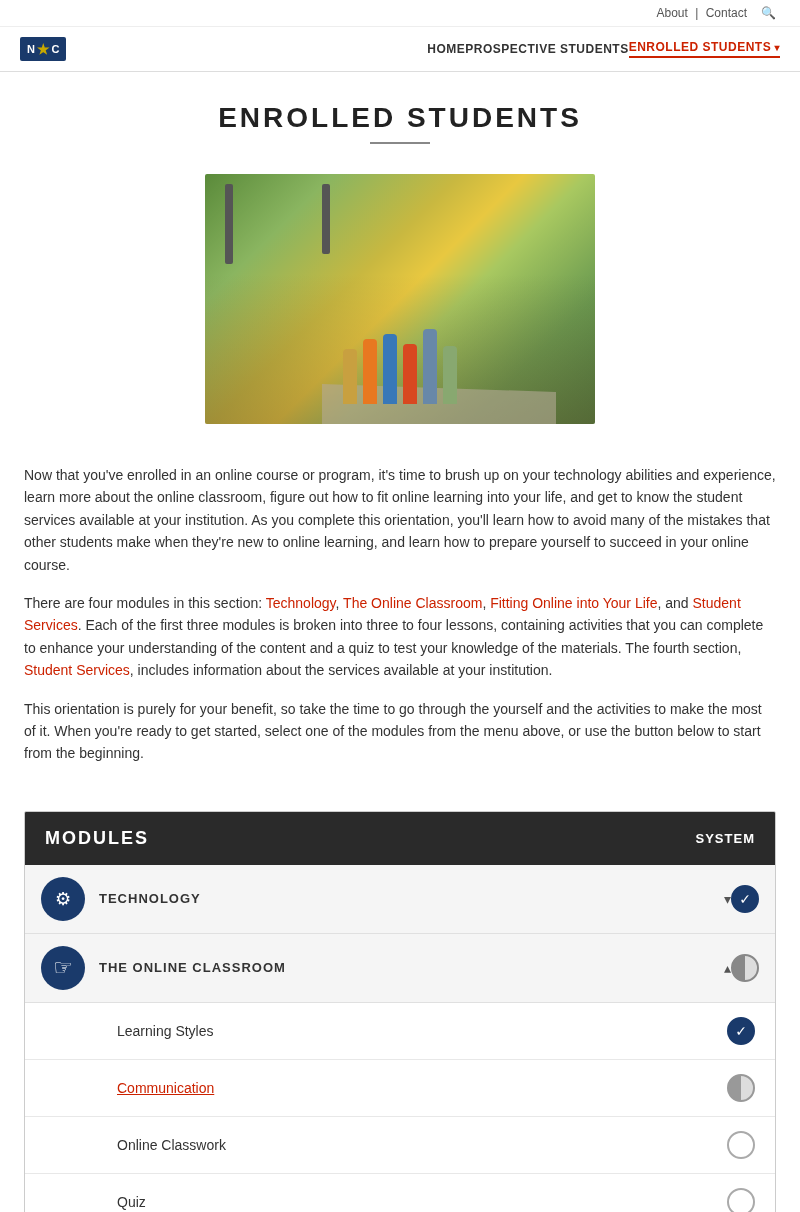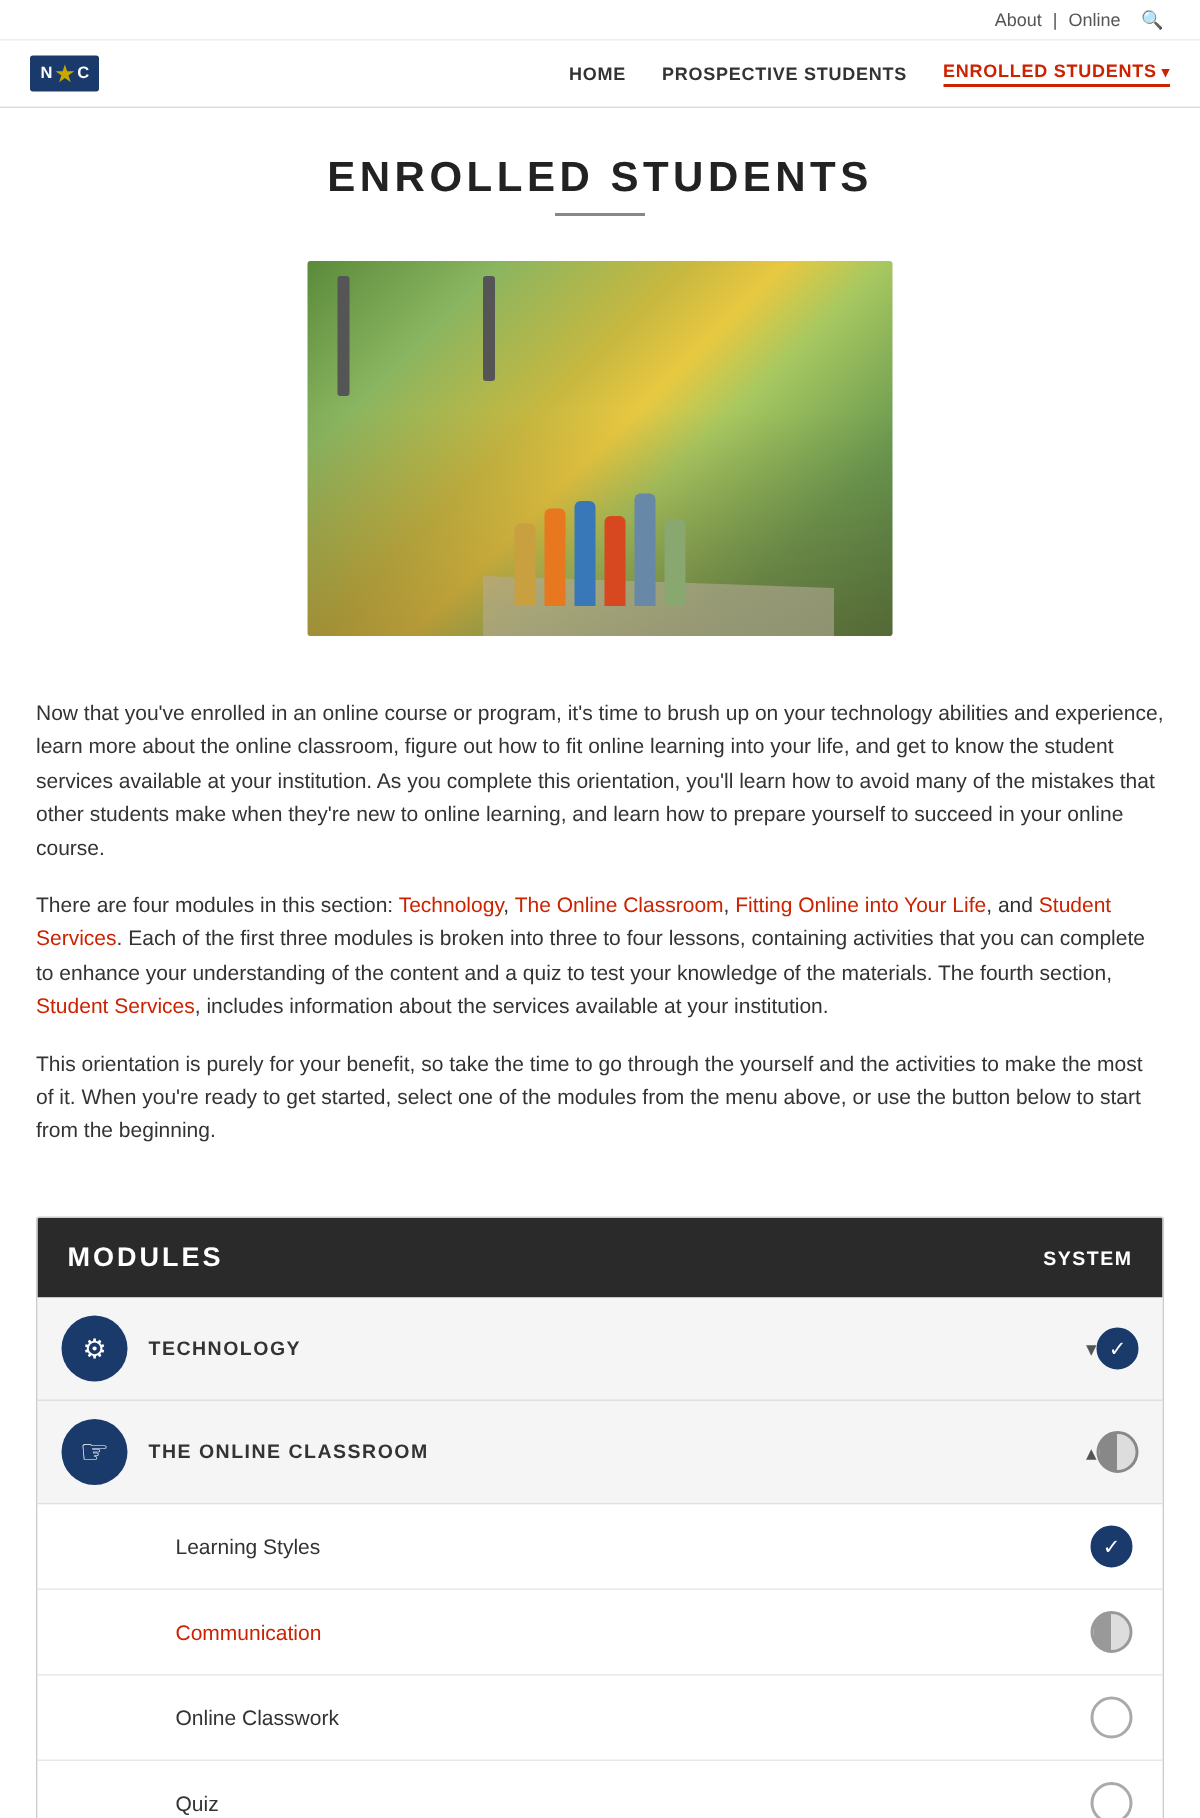--- a/index.html
+++ b/index.html
@@ -38,21 +38,21 @@
       padding: 4px 7px;
       border-radius: 2px;
       display: flex;
       align-items: center;
       gap: 2px;
     }
     .logo-badge .star { color: #c8a800; font-size: 14px; }
     .logo-text { font-size: 13px; font-weight: bold; color: #1a3a6b; text-transform: uppercase; line-height: 1.3; }
     .logo-text span { font-weight: normal; }
 
-    .main-nav { display: flex; align-items: center; gap: 24px; }
+    .main-nav { display: flex; align-items: center; }
     .main-nav a { font-size: 12px; font-weight: bold; text-decoration: none; color: #333; text-transform: uppercase; letter-spacing: 0.5px; }
     .main-nav a.active { color: #cc2200; border-bottom: 2px solid #cc2200; padding-bottom: 2px; }
     .main-nav a.active::after { content: ' ▾'; font-size: 10px; }
 
     
     .page-title-section { text-align: center; padding: 30px 20px 10px; }
     .page-title-section h1 { font-size: 28px; font-weight: bold; letter-spacing: 3px; text-transform: uppercase; color: #222; }
     .title-underline { width: 60px; height: 2px; background: #888; margin: 8px auto 0; }
 
     
@@ -148,32 +148,32 @@
     
     .sub-lessons { background: #fff; }
     .lesson-row {
       display: flex;
       align-items: center;
       padding: 14px 20px 14px 80px;
       border-bottom: 1px solid #e8e8e8;
     }
     .lesson-row:last-child { border-bottom: none; }
     .lesson-name { flex: 1; font-size: 14px; color: #333; margin-left: 12px; }
-    .lesson-name.active-link { color: #cc2200; cursor: pointer; }
+    .lesson-name.active-link { color: #cc2200; cursor: pointer; text-decoration: underline; }
     .lesson-status { width: 28px; height: 28px; border-radius: 50%; border: 2px solid #aaa; display: flex; align-items: center; justify-content: center; background: #fff; }
     .lesson-status.complete { background: #1a3a6b; border-color: #1a3a6b; color: #fff; font-size: 14px; }
     .lesson-status.in-progress { background: linear-gradient(90deg, #999 50%, #ddd 50%); border-color: #999; }
   </style>
 </head>
 <body>
 
 <div class="top-bar">
   <a href="#">About</a>
   <span>|</span>
-  <a href="#">Online</a>
+  <a href="#">Contact</a>
   &nbsp;
   <span style="cursor:pointer">🔍</span>
 </div>
 
 <div class="header">
   <div class="logo-area">
     <div class="logo-badge">
       <span>N</span>
       <span class="star">★</span>
       <span>C</span>

